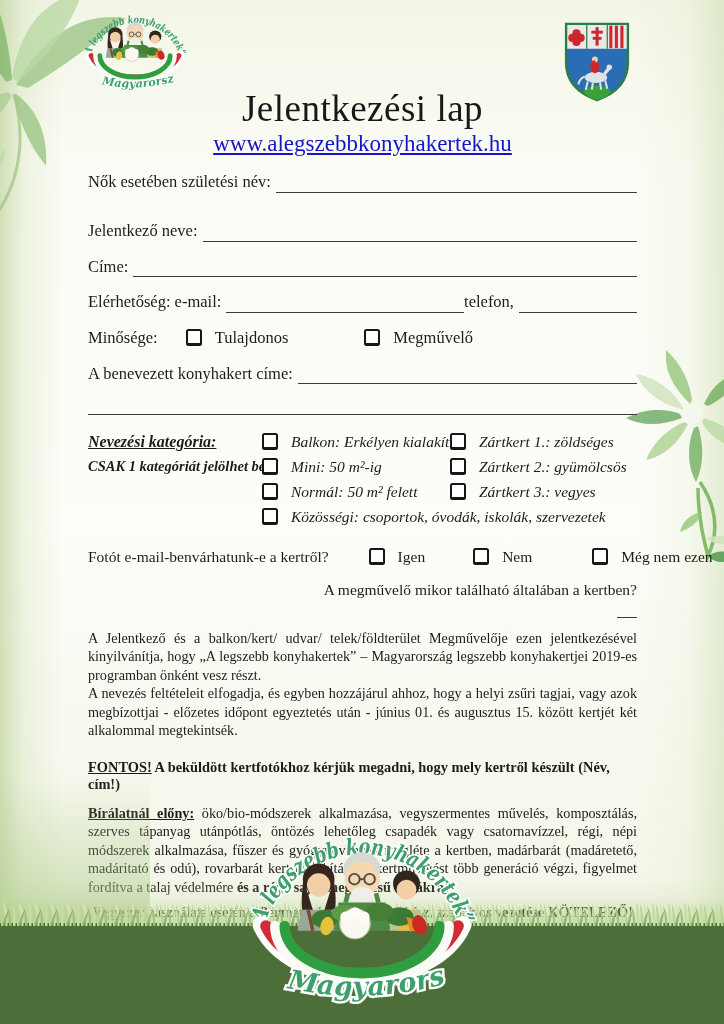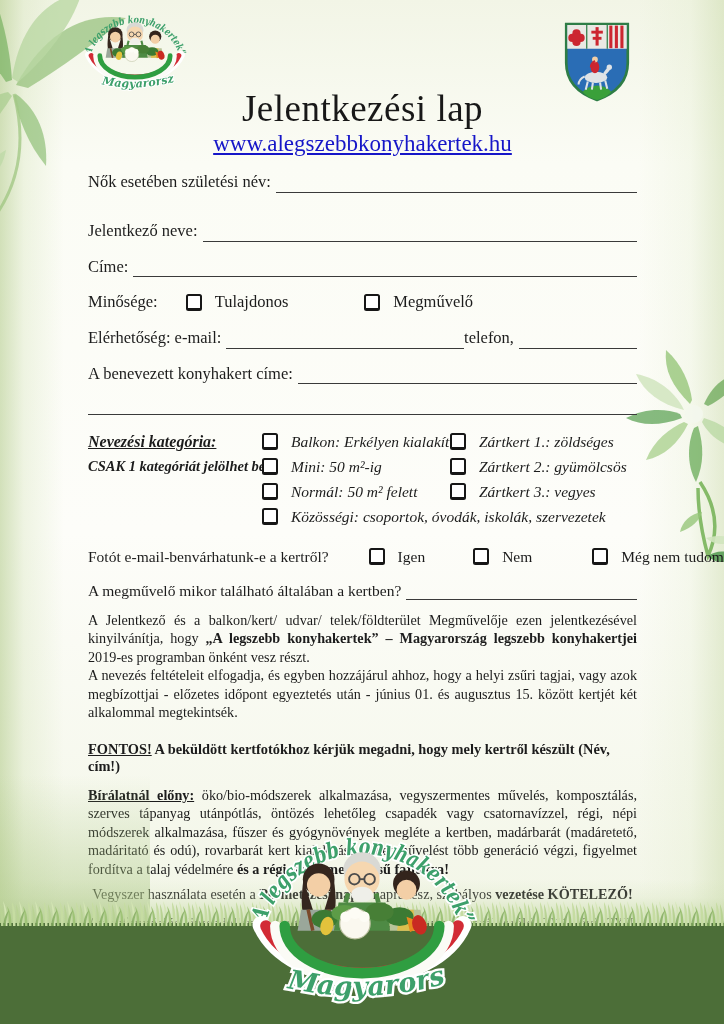--- a/index.html
+++ b/index.html
@@ -28,24 +28,24 @@
   .opt{display:flex;align-items:center;}
   .opt .cb{margin-right:13px;}
   
   .cat{display:grid;grid-template-columns:174px 188px auto;margin-top:14px;font-size:15.5px;}
   .cat .cell{height:25px;display:flex;align-items:center;white-space:nowrap;font-style:italic;}
   .cat .head{font-weight:bold;text-decoration:underline;font-size:16px;}
   .cat .note{font-weight:bold;font-size:14.5px;}
   
   .photorow{display:flex;align-items:center;margin-top:19px;font-size:15.5px;white-space:nowrap;}
   .photorow .u{}
-  .presrow{display:flex;align-items:flex-end;margin-top:15px;font-size:15.5px;white-space:nowrap;}
+  .presrow{display:flex;align-items:flex-end;margin-top:15px;font-size:15.5px;white-space:nowrap;flex-direction:column;}
   
   .para{margin-top:11px;font-size:14.2px;line-height:1.30;text-align:justify;}
-  .para b.q{font-weight:bold;}
+  .para b.q{font-weight:normal;}
   .fontos{margin-top:19px;font-size:14.4px;font-weight:bold;}
   .fontos .u{text-decoration:underline;}
   .adv-label{font-weight:bold;text-decoration:underline;}
   .spray{margin-top:8px;font-size:14.2px;text-align:center;}
   .bi{font-weight:bold;font-style:italic;}
   
   .keltrow{display:flex;align-items:flex-end;margin-top:17px;font-size:16px;white-space:nowrap;}
   .sig{width:196px;margin-left:auto;margin-top:13px;text-align:center;font-size:15px;}
   .sig .line{border-top:1px solid #3a3a3a;padding-top:5px;}
   
@@ -186,37 +186,37 @@
     <div class="frow" style="margin-top:28px">
       <span class="lbl">Jelentkező neve:</span>
       <span class="blank"></span>
     </div>
 
     <div class="frow">
       <span class="lbl">Címe:</span>
       <span class="blank"></span>
     </div>
 
+    <div class="frow">
+      <span class="lbl">Elérhetőség: e-mail:</span>
+      <span class="blank"></span>
+      <span class="lbl">telefon,</span>
+      <span class="blank fix" style="width:118px"></span>
+    </div>
+
     <div class="frow" style="align-items:center">
       <span class="lbl">Minősége:</span>
       <span class="opt" style="margin-left:28px">
         <span class="cb"></span>
         <span>Tulajdonos</span>
       </span>
       <span class="opt" style="margin-left:76px">
         <span class="cb"></span>
         <span>Megművelő</span>
       </span>
-    </div>
-
-    <div class="frow">
-      <span class="lbl">Elérhetőség: e-mail:</span>
-      <span class="blank"></span>
-      <span class="lbl">telefon,</span>
-      <span class="blank fix" style="width:118px"></span>
     </div>
 
     <div class="frow">
       <span class="lbl">A benevezett konyhakert címe:</span>
       <span class="blank"></span>
     </div>
 
     <div class="soloLine"></div>
 
     <div class="cat">
@@ -263,21 +263,21 @@
       <span class="opt" style="margin-left:40px">
         <span class="cb"></span>
         <span>Igen</span>
       </span>
       <span class="opt" style="margin-left:48px">
         <span class="cb"></span>
         <span>Nem</span>
       </span>
       <span class="opt" style="margin-left:60px">
         <span class="cb"></span>
-        <span>Még nem tudom</span>
+        <span>Még nem ezen</span>
       </span>
     </div>
 
     <div class="presrow">
       <span class="lbl">A megművelő mikor található általában a kertben?</span>
       <span class="blank"></span>
     </div>
 
     <div class="para">
       <span>A Jelentkező és a balkon/kert/ udvar/ telek/földterület Megművelője ezen jelentkezésével kinyilvánítja, hogy </span><b class="q">„A legszebb konyhakertek” – Magyarország legszebb konyhakertjei</b><span> 2019-es programban önként vesz részt.</span><br>

